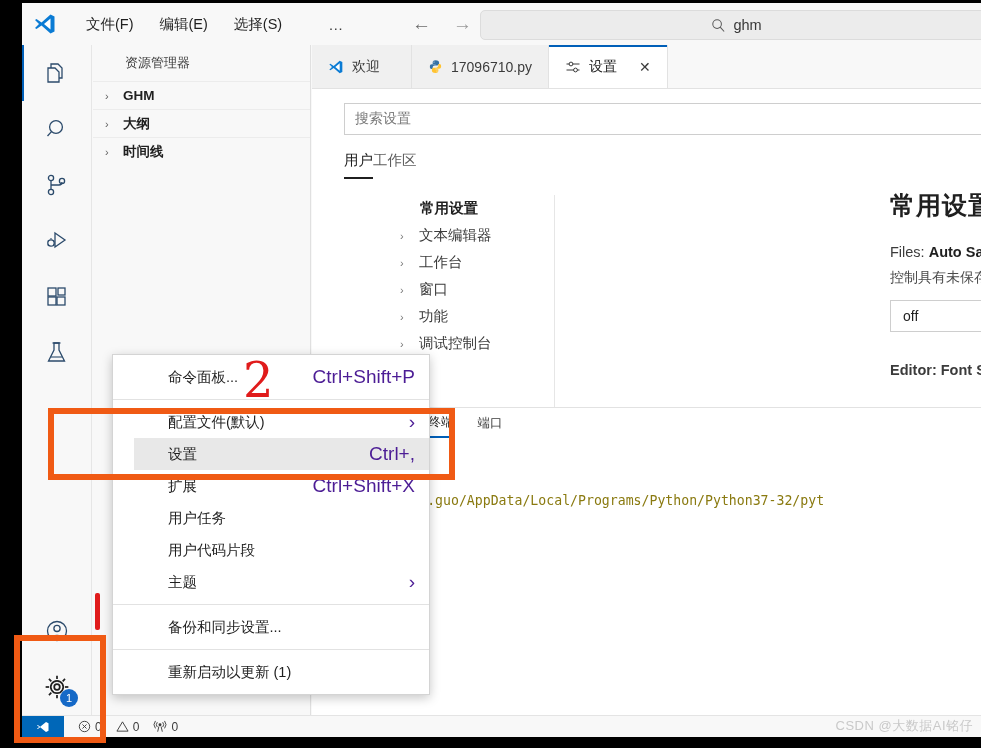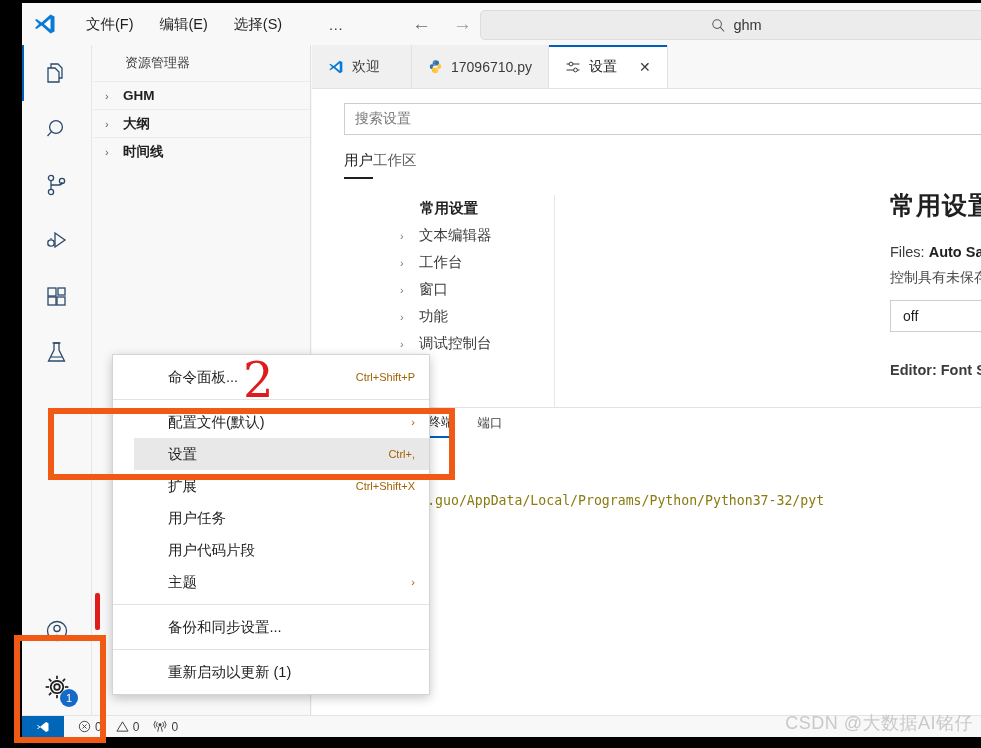--- a/index.html
+++ b/index.html
@@ -207,42 +207,42 @@
   }
   .ctx-item {
     display: flex; align-items: center;
     height: 32px; padding: 0 14px 0 34px;
     font-size: 14.5px; color: #1f1f1f;
     position: relative;
     margin-left: 21px;
   }
   .ctx-item.selected { background: #e8e8e8; }
   .ctx-item .label { flex: 1; }
-  .ctx-item .key { font-size: 11px; color: #a16207; }
+  .ctx-item .key { font-size: 19px; color: #4c1d95; }
   .ctx-sep { height: 1px; background: #e2e2e2; margin: 6px 0; }
 
   
   .statusbar {
     position: absolute; left: 0; bottom: 0;
     width: 959px; height: 22px;
     background: #f8f8f8;
     border-top: 1px solid #e4e4e4;
     display: flex; align-items: center;
   }
   .remote-indicator {
     width: 42px; height: 22px; background: #0067b8;
     display: flex; align-items: center; justify-content: center;
   }
   .status-items { display: flex; align-items: center; gap: 14px; margin-left: 14px; }
   .status-item { display: flex; align-items: center; gap: 4px;
     font-size: 12px; color: #3b3b3b; }
 
   .watermark {
     position: absolute; right: 8px; bottom: 2px;
-    font-size: 18px; color: #c9c9c9;
+    font-size: 13px; color: #c9c9c9;
     letter-spacing: 0.5px;
   }
 
   
   .anno-rect {
     position: absolute;
     border: 6px solid #f05a14;
     z-index: 60;
     pointer-events: none;
   }

